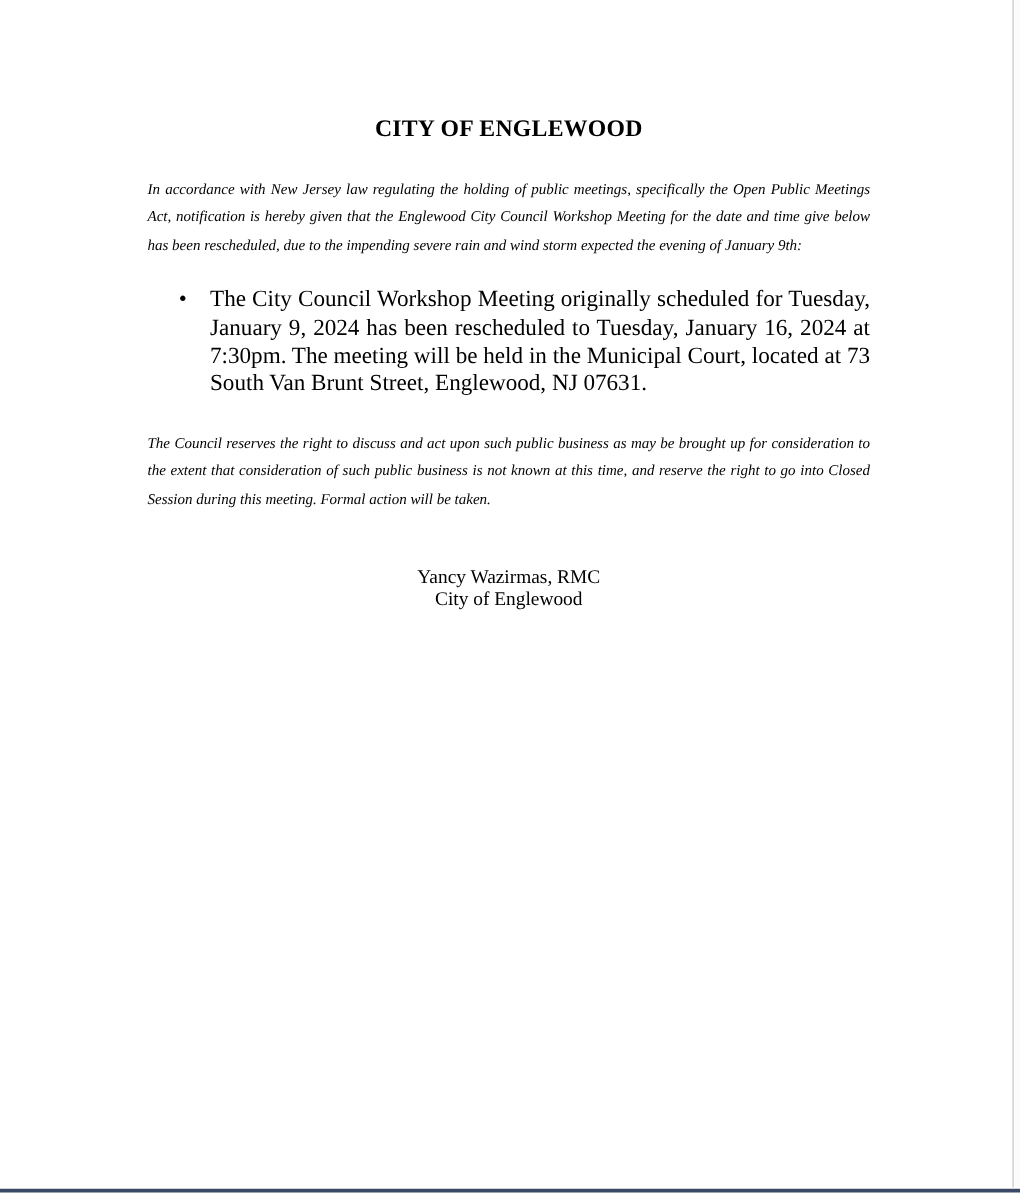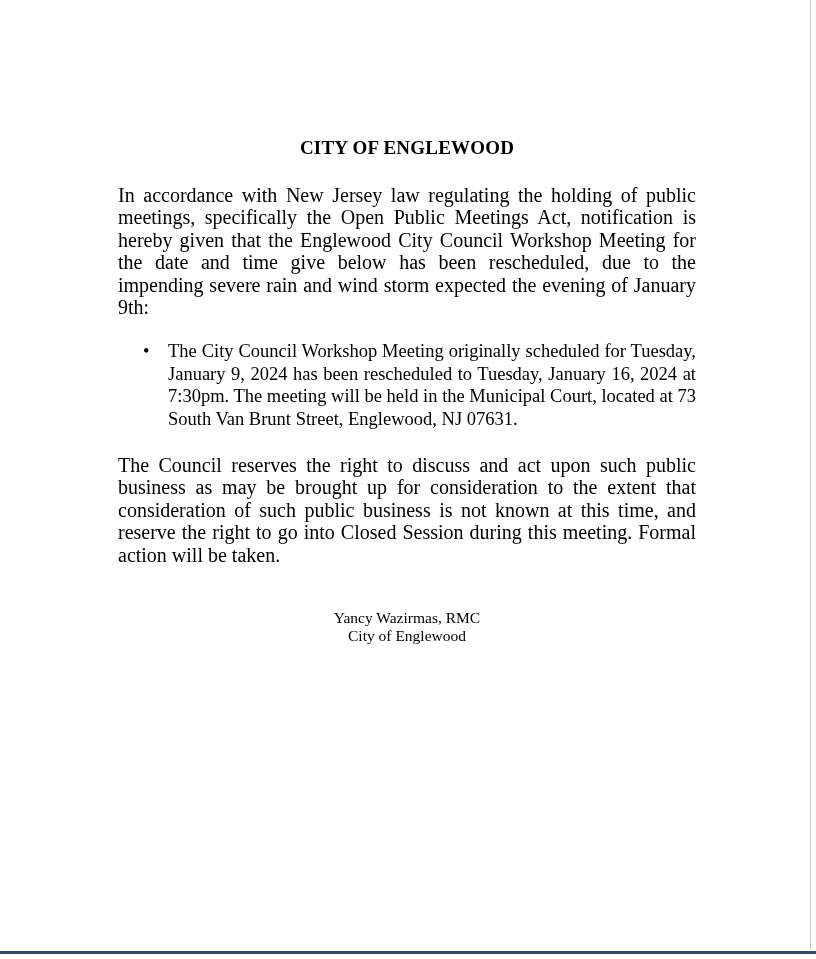--- a/index.html
+++ b/index.html
@@ -43,21 +43,20 @@
     height: 3px;
     background: #3a4a66;
   }
 
   
   #doc {
     position: absolute;
     left: 118px;
     top: 0;
     width: 578px;
-    margin-top: 44px;
   }
 
   .title-main {
     text-align: center;
     font-weight: bold;
     font-size: 19px;
     letter-spacing: 0.2px;
     margin: 0;
     padding-top: 93px;
   }
@@ -72,23 +71,24 @@
     padding-top: 20px;
   }
   .title-sub .u-line {
     text-decoration: underline;
     text-underline-offset: 2px;
   }
 
   .body-para {
     text-align: justify;
     text-justify: inter-word;
-    font-size: 20px;
+    font-size: 12px;
     line-height: 22.4px;
     margin: 0;
+    font-style: italic;
   }
   .body-para.first { padding-top: 25px; }
   .body-para.last  { padding-top: 24px; }
 
   .bullet-list {
     list-style: none;
     margin: 0;
     padding: 22px 0 0 0;
   }
   .bullet-list li {

